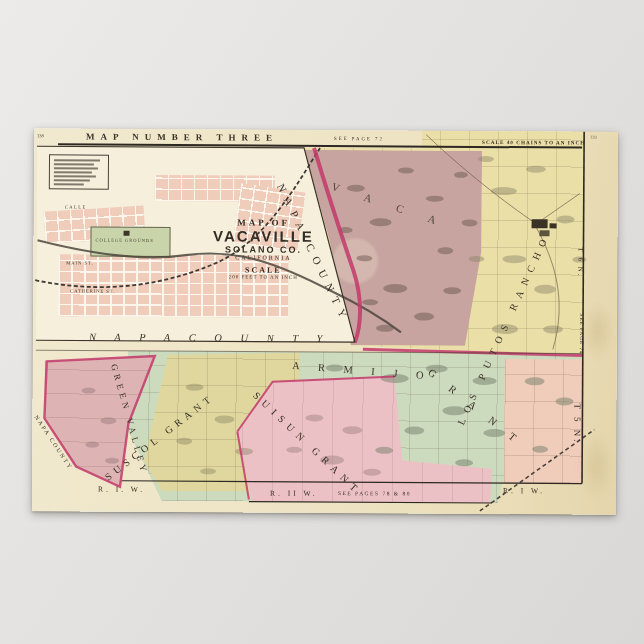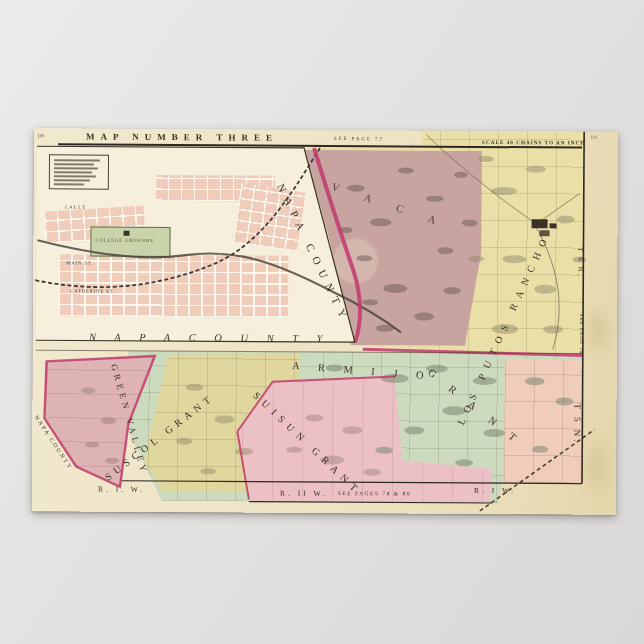--- a/index.html
+++ b/index.html
@@ -81,20 +81,28 @@
 
     <div style="left:54px;top:80px;width:78px;height:28px;background:#c9d4ab;border:1px solid #6a6a50;">
       <div class="lbl" style="left:4px;top:10px;font-size:4.5px;letter-spacing:1px;color:#474334;">COLLEGE GROUNDS</div>
       <div style="left:32px;top:3px;width:6px;height:5px;background:#3c352c;"></div>
     </div>
 
     <div class="lbl" style="left:28px;top:58px;font-size:4.5px;letter-spacing:1.5px;">CALLE</div>
     <div class="lbl" style="left:30px;top:114px;font-size:4.5px;letter-spacing:1px;">MAIN ST.</div>
     <div class="lbl" style="left:34px;top:142px;font-size:4.5px;letter-spacing:1px;">CATHERINE ST.</div>
 
+    <div style="left:168px;top:70px;width:118px;text-align:center;">
+      <div style="position:static;font-size:9px;letter-spacing:3px;font-weight:bold;">MAP OF</div>
+      <div style="position:static;font-size:15px;letter-spacing:2px;font-weight:bold;font-family:'Liberation Sans',sans-serif;">VACAVILLE</div>
+      <div style="position:static;font-size:9px;letter-spacing:2px;font-weight:bold;font-family:'Liberation Sans',sans-serif;">SOLANO CO.</div>
+      <div style="position:static;font-size:6px;letter-spacing:2px;">CALIFORNIA</div>
+      <div style="position:static;font-size:8px;letter-spacing:2px;font-weight:bold;margin-top:5px;">SCALE</div>
+      <div style="position:static;font-size:5px;letter-spacing:1px;">200 FEET TO AN INCH</div>
+    </div>
   </div>
 
   <svg class="overlay" width="584" height="383" viewBox="0 0 584 383">
 
     <g fill="#6d5a52" opacity="0.5">
       <ellipse cx="322" cy="58" rx="9" ry="3.5"></ellipse>
         <ellipse cx="347" cy="92" rx="11" ry="4"></ellipse>
       <ellipse cx="331" cy="128" rx="8" ry="3"></ellipse>
         <ellipse cx="362" cy="158" rx="12" ry="4.5"></ellipse>
       <ellipse cx="391" cy="186" rx="10" ry="4"></ellipse>
@@ -209,19 +217,19 @@
 
   <div class="lbl" style="left:74px;top:344px;font-size:10px;letter-spacing:5px;transform:rotate(-38deg);transform-origin:left center;">SUSCOL  GRANT</div>
 
   <div class="lbl" style="left:86px;top:234px;font-size:9px;letter-spacing:4px;transform:rotate(74deg);transform-origin:left top;">GREEN  VALLEY</div>
 
   <div class="lbl" style="left:551px;top:116px;font-size:7px;letter-spacing:2px;transform:rotate(90deg);transform-origin:left top;">T 6 N.</div>
   <div class="lbl" style="left:552px;top:182px;font-size:5.2px;letter-spacing:1px;transform:rotate(90deg);transform-origin:left top;">SEE PAGE 74</div>
   <div class="lbl" style="left:550px;top:272px;font-size:9px;letter-spacing:3px;transform:rotate(90deg);transform-origin:left top;">T 5 N.</div>
 
   <div class="lbl" style="left:66px;top:356px;font-size:7.5px;letter-spacing:3px;text-align:right;">R. I. W.</div>
-  <div class="lbl" style="left:248px;top:359px;font-size:7.5px;letter-spacing:3px;">R. II W.</div>
+  <div class="lbl" style="left:238px;top:359px;font-size:7.5px;letter-spacing:3px;">R. II W.</div>
   <div class="lbl" style="left:306px;top:360px;font-size:5.5px;letter-spacing:1.5px;">SEE PAGES 78 &amp; 80</div>
-  <div class="lbl" style="left:442px;top:355px;font-size:7.5px;letter-spacing:3px;">R. I W.</div>
+  <div class="lbl" style="left:471px;top:355px;font-size:7.5px;letter-spacing:3px;">R. I W.</div>
 
   <div class="stain" style="left:548px;top:170px;width:34px;height:60px;background:radial-gradient(ellipse,rgba(170,140,80,.22),transparent 70%);"></div>
   <div class="stain" style="left:545px;top:300px;width:38px;height:70px;background:radial-gradient(ellipse,rgba(170,140,80,.2),transparent 70%);"></div>
 </div>
 
 </body></html>

